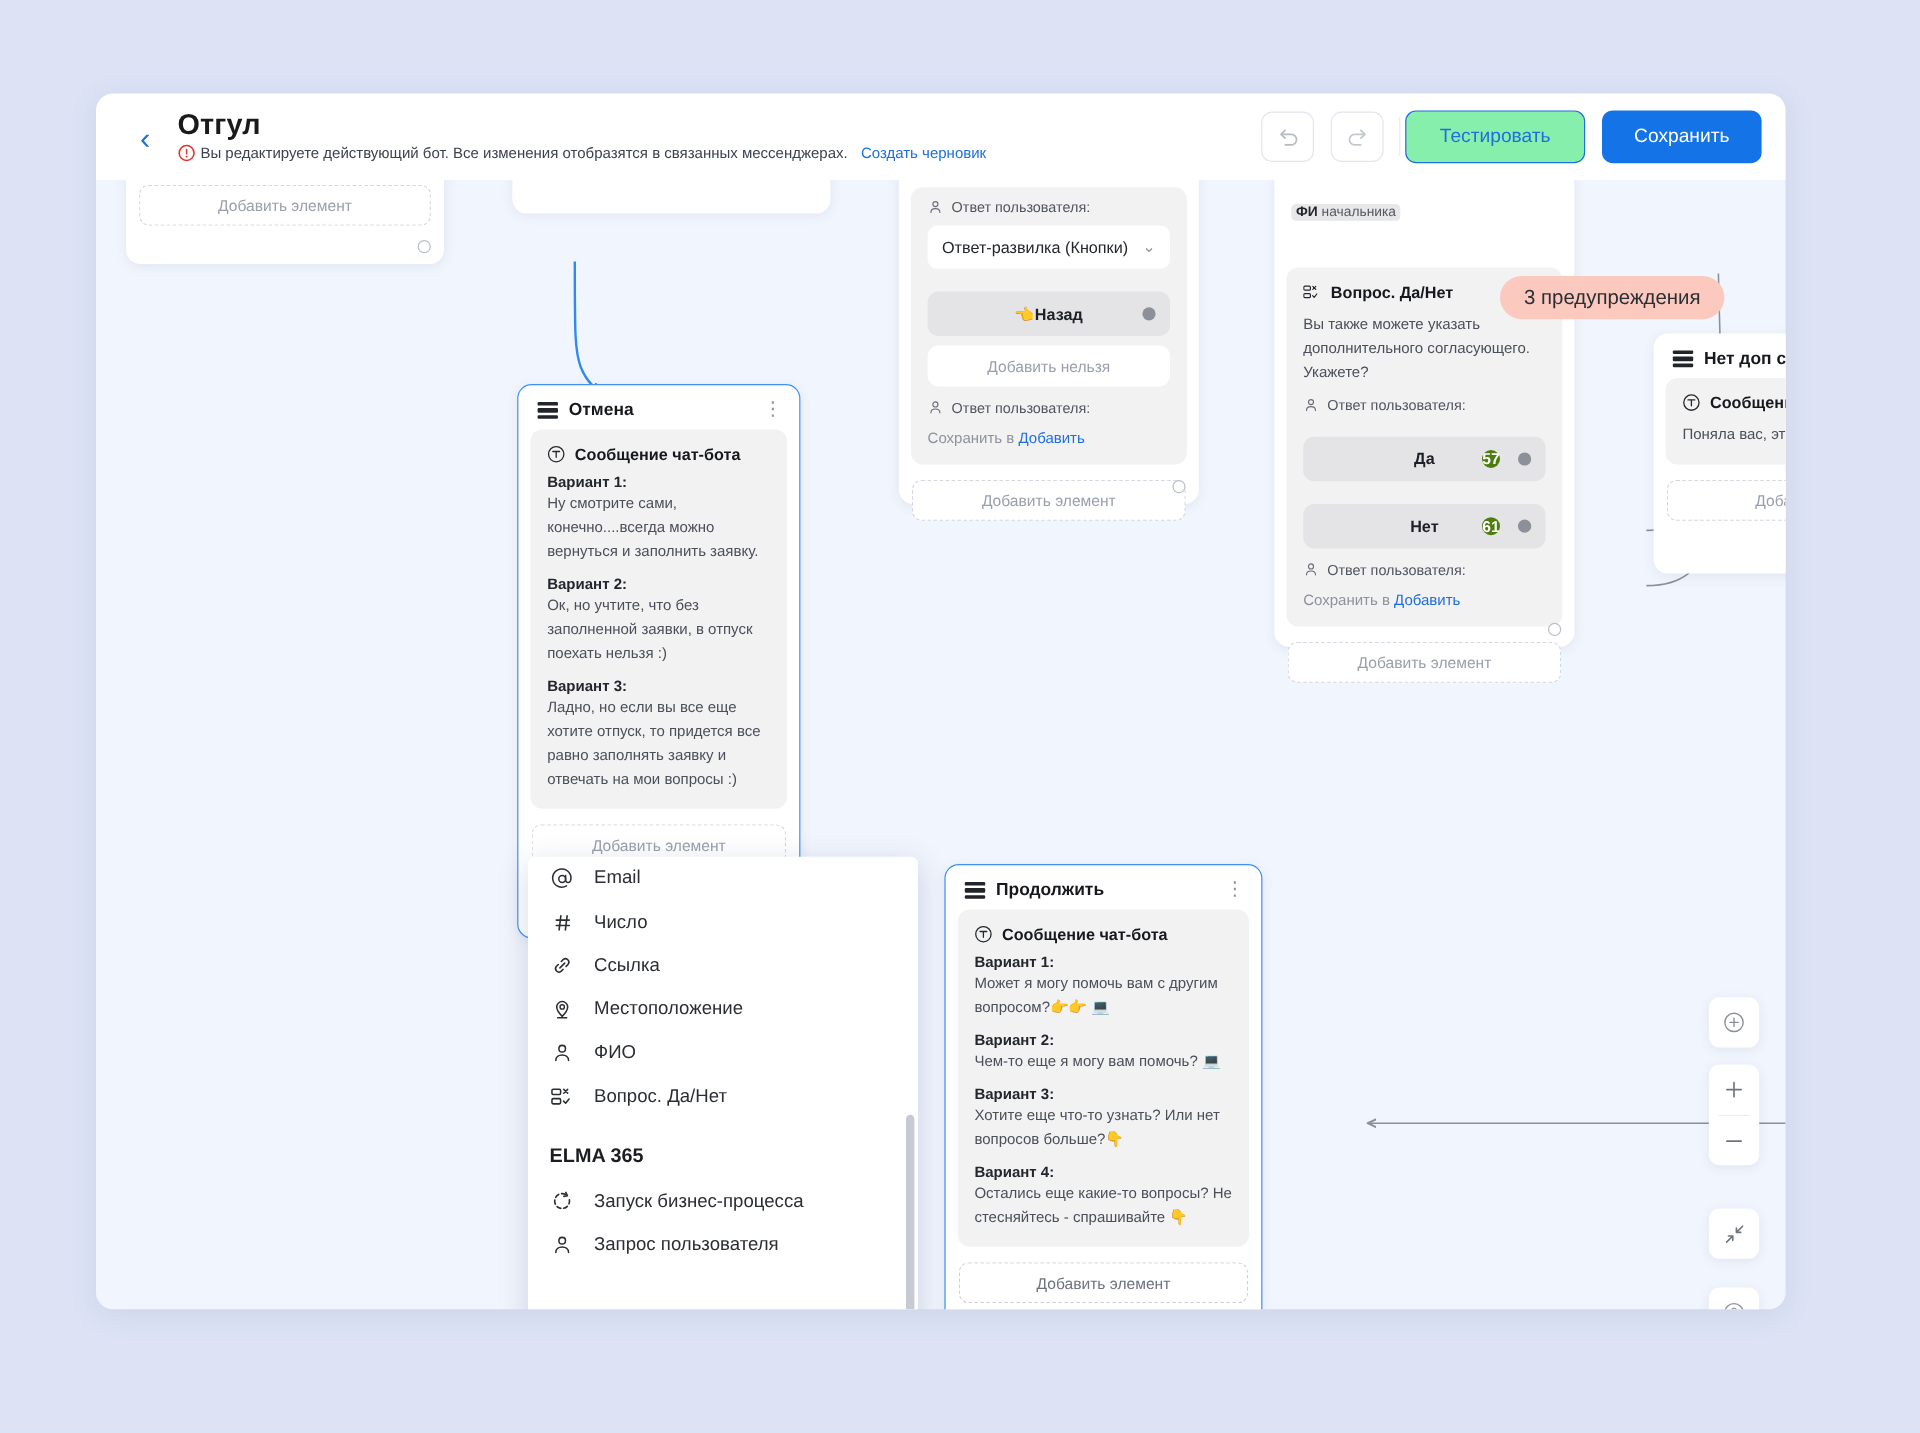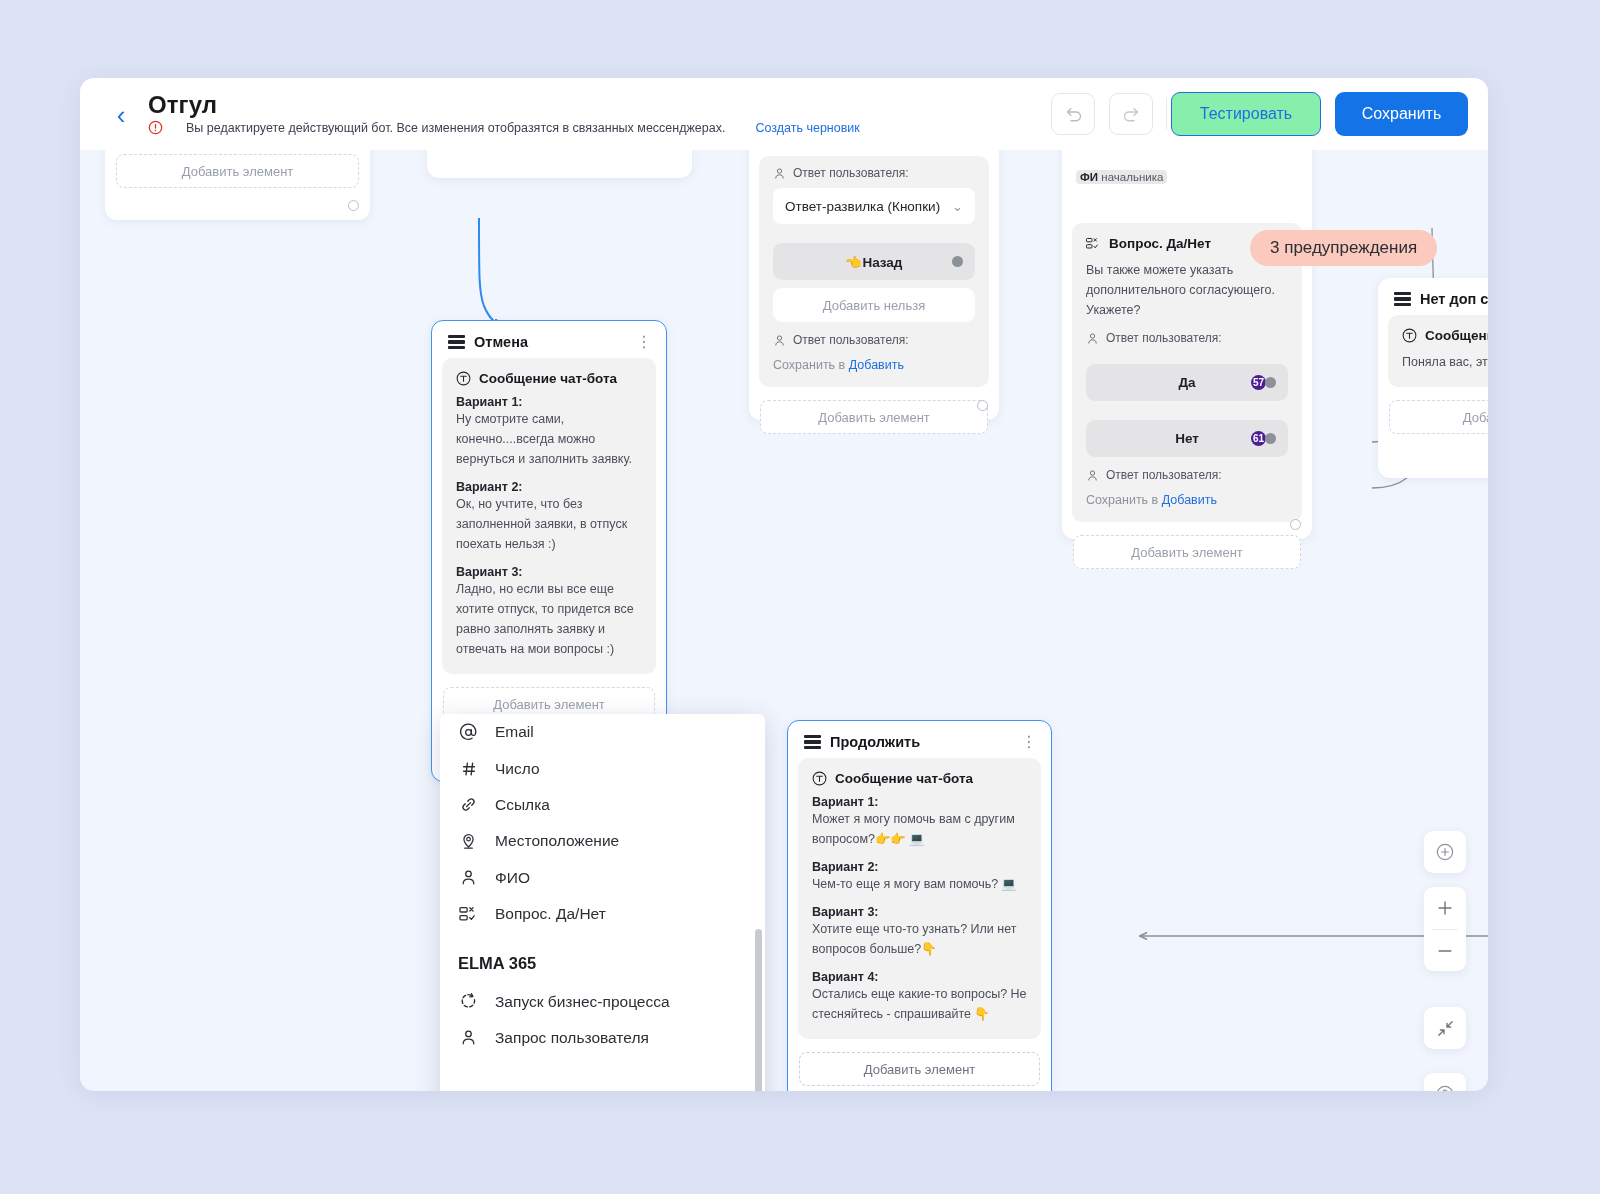--- a/index.html
+++ b/index.html
@@ -26,21 +26,21 @@
   }
   #back-btn {
     position:absolute; left:28px; top:22px; width:26px; height:30px;
     color:#1f6fe0; font-size:26px; line-height:30px; text-align:center;
     cursor:pointer; font-weight:300;
   }
   #title {
     position:absolute; left:68px; top:13px;
     font-size:24px; font-weight:700; color:#1a1a1a; letter-spacing:.1px;
   }
-  #warn-row { position:absolute; left:68px; top:42px; display:flex; align-items:center; gap:23px; }
+  #warn-row { position:absolute; left:68px; top:42px; display:flex; align-items:center; gap:4px; }
   #warn-icon { width:15px; height:15px; }
   #warn-text { font-size:12.5px; color:#3c4250; }
   #draft-link { font-size:12.5px; color:#1f6fe0; cursor:pointer; margin-left:7px; }
 
   .icon-btn {
     position:absolute; top:15px; width:44px; height:42px;
     border:1px solid #e2e6ee; border-radius:9px; background:#fff;
     display:flex; align-items:center; justify-content:center; cursor:pointer;
   }
   #undo-btn { left:971px; }
@@ -82,38 +82,38 @@
   .vlabel { font-size:12.5px; font-weight:700; color:#23262d; margin-top:11px; }
   .vtext  { font-size:12.5px; color:#4a4f59; line-height:20px; }
 
   .add-elem {
     margin:13px 11px 0 11px; height:34px; border:1px dashed #d4d8e0; border-radius:8px;
     background:#fff; color:#9aa0ab; font-size:13px; display:flex; align-items:center;
     justify-content:center; cursor:pointer;
   }
   .port { position:absolute; right:11px; bottom:9px; width:11px; height:11px; border:1.4px solid #b9bec8; border-radius:50%; background:#fff; }
 
-  .ur-row { display:flex; align-items:center; gap:7px; margin-top:11px; }
+  .ur-row { display:flex; align-items:flex-start; gap:7px; margin-top:11px; }
   .ur-label { font-size:12px; color:#50555f; }
 
   .select-box {
     margin-top:8px; height:36px; background:#fff; border-radius:8px;
     display:flex; align-items:center; padding:0 12px; font-size:13.5px; color:#23262d; cursor:pointer;
   }
   .select-box .chev { margin-left:auto; color:#8d939e; font-size:13px; }
 
   .btn-pill {
     margin-top:19px; height:37px; background:#e4e4e6; border-radius:9px;
     display:flex; align-items:center; justify-content:center; position:relative;
     font-size:13.5px; font-weight:700; color:#1d2027; cursor:pointer;
   }
   .btn-pill .dot { position:absolute; right:12px; width:11px; height:11px; border-radius:50%; background:#8c9099; }
   .btn-pill .badge {
-    position:absolute; right:22px; width:15px; height:15px; border-radius:50%;
-    background:#4c1d95; color:#fff; font-size:10px; font-weight:700;
+    position:absolute; right:38px; width:15px; height:15px; border-radius:50%;
+    background:#4d7c0f; color:#fff; font-size:13px; font-weight:700;
     display:flex; align-items:center; justify-content:center;
   }
   .btn-white {
     margin-top:8px; height:34px; background:#fff; border-radius:9px;
     display:flex; align-items:center; justify-content:center;
     font-size:13px; color:#9aa0ab; cursor:pointer;
   }
   .save-row { margin-top:11px; font-size:12.5px; color:#8d929c; }
   .save-row b { color:#1f6fe0; font-weight:400; cursor:pointer; }
 

